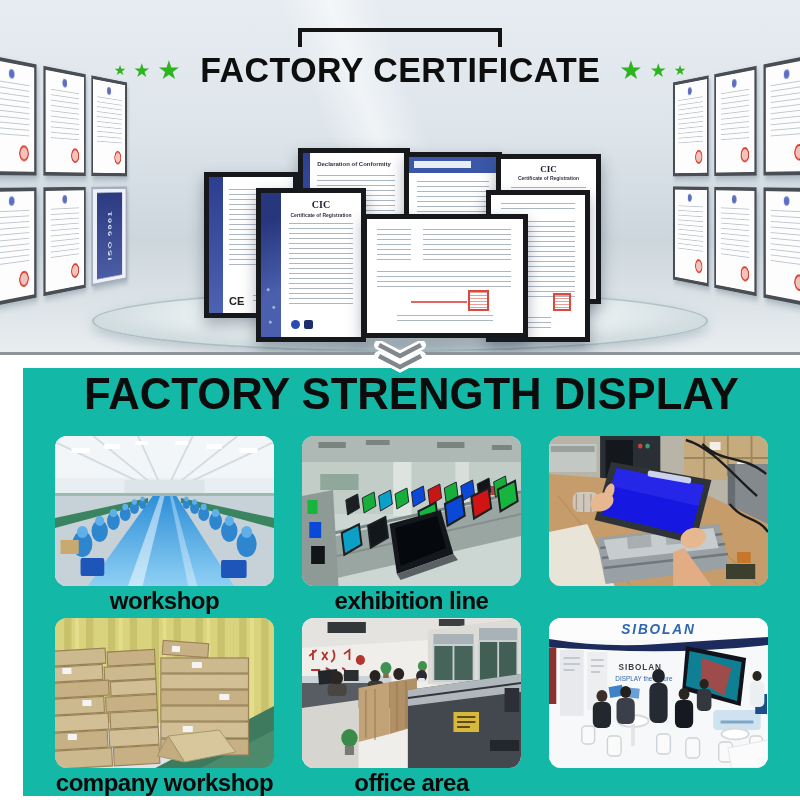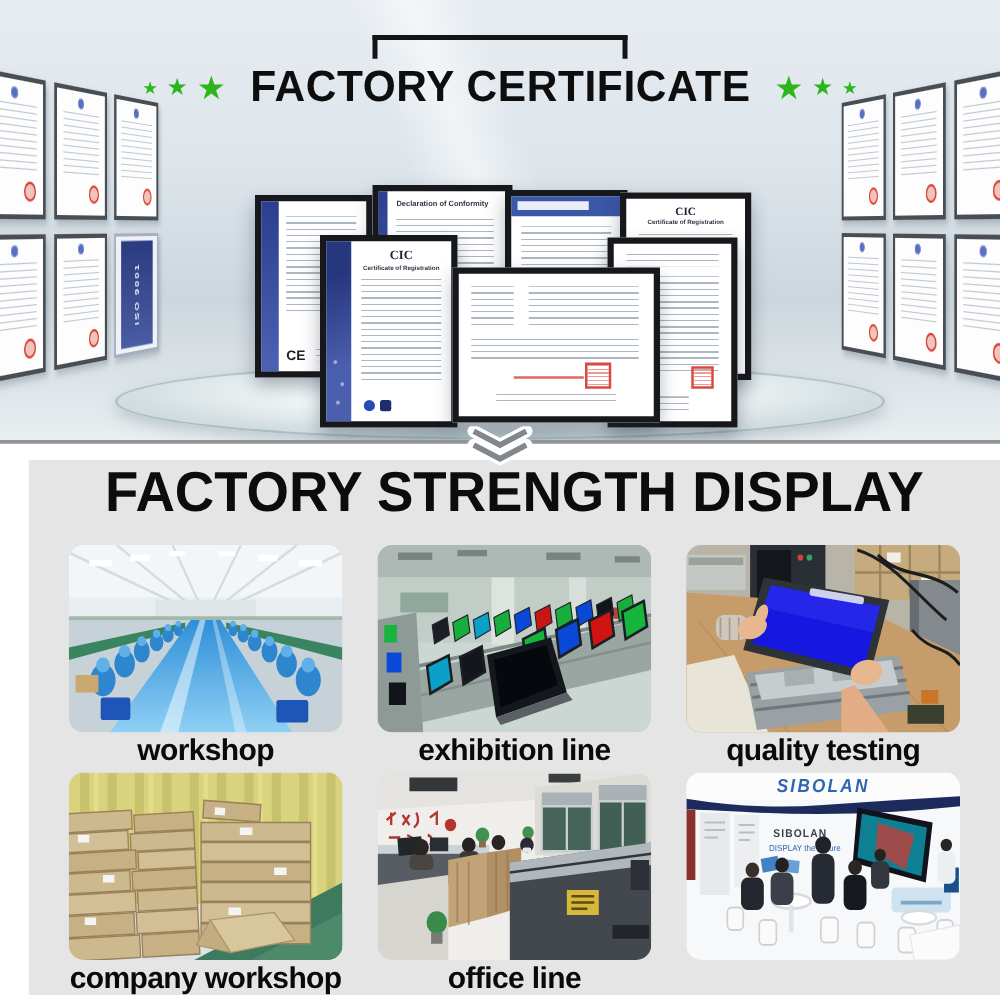--- a/index.html
+++ b/index.html
@@ -77,21 +77,21 @@
       transform:scaleX(.97);margin:0 6px;white-space:nowrap;}
   .badge{display:block;width:378px;margin:7px auto 0;padding:2px 0 4px;
       background:linear-gradient(#36bc23,#27a317);border-radius:18px;
       color:#fff;font-size:26px;font-weight:800;letter-spacing:1px;text-align:center;}
 
   
   .divider{position:relative;height:3px;background:#8f9498;}
   .divider svg{position:absolute;left:50%;top:-11px;transform:translateX(-50%);}
 
   
-  .strength{background:#e5e5e5;margin-left:23px;}
+  .strength{background:#14b8a6;margin-left:23px;}
   .strength-title{font-size:45px;font-weight:900;color:#0c0c0c;text-align:center;
       letter-spacing:0;transform:scaleX(.97);margin:13px 0 0;line-height:1.15;}
   .grid{display:grid;grid-template-columns:repeat(3,1fr);column-gap:28px;row-gap:4px;
       padding:0 32px;margin-top:16px;}
   figure{margin:0;}
   .photo{height:150px;border-radius:12px;overflow:hidden;background:#dfe3e6;}
   .photo svg{display:block;width:100%;height:100%;}
   figcaption{text-align:center;font-size:24px;font-weight:800;color:#0a0a0a;
       margin-top:2px;line-height:26px;letter-spacing:-.5px;}
   svg text{font-family:"Liberation Sans",sans-serif;}
@@ -140,21 +140,21 @@
       </div>
     <div class="frame">
         <i class="logo"></i>
       </div>
   </div>
 
   <div class="platform"></div>
 
   <div class="stage">
 
-    <div class="cert" style="left:0;top:8px;width:84px;height:136px;">
+    <div class="cert" style="left:0;top:24px;width:84px;height:136px;">
       <i class="side"></i>
       <i class="tx" style="left:20px;right:8px;top:12px;height:78px;"></i>
       <span class="cemark" style="left:20px;bottom:6px;">CE</span>
       <i class="tx" style="left:44px;right:8px;bottom:8px;height:10px;"></i>
     </div>
     <div class="cert" style="left:94px;top:0;width:102px;height:132px;">
       <i class="side" style="width:7px;"></i>
       <span class="h-reg" style="top:8px;font-size:6px;">Declaration of Conformity</span>
       <i class="tx" style="left:14px;right:10px;top:22px;height:70px;"></i>
       <i class="redline" style="left:20px;width:40px;bottom:18px;"></i>
@@ -377,21 +377,20 @@
           <rect x="26" y="56" width="28" height="20" rx="7" fill="#cfc6bc"></rect>
           <path d="M30,58 V74 M38,58 V76 M46,58 V76" stroke="#a89c90" stroke-width="1.5"></path>
           <ellipse cx="58" cy="66" rx="13" ry="9" fill="#e7b78f" transform="rotate(-18 58 66)"></ellipse>
           <ellipse cx="66" cy="56" rx="5" ry="9" fill="#e7b78f" transform="rotate(24 66 56)"></ellipse>
           <ellipse cx="158" cy="102" rx="14" ry="10" fill="#e7b78f" transform="rotate(-12 158 102)"></ellipse>
           <polygon points="148,112 178,150 136,150 136,116" fill="#e2ad85"></polygon>
           <rect x="206" y="116" width="15" height="11" fill="#c8762a"></rect>
           <rect x="194" y="128" width="32" height="15" fill="#3a3f2e"></rect>
         </svg>
       </div>
-      <figcaption>quality testing</figcaption>
     </figure>
 
     <figure>
       <div class="photo">
         <svg viewBox="0 0 240 150" preserveAspectRatio="none">
           <rect width="240" height="105" fill="#d9d37e"></rect>
           <g fill="#c8c26c">
             <rect x="10" width="8" height="105"></rect>
               <rect x="34" width="8" height="105"></rect>
             <rect x="58" width="8" height="105"></rect>
@@ -494,21 +493,21 @@
           <path d="M116,80 L240,65" stroke="#32363b" stroke-width="2"></path>
           <rect x="166" y="94" width="28" height="20" fill="#d8b83a"></rect>
           <path d="M170,99 h20 M170,104 h20 M170,109 h14" stroke="#5c4b14" stroke-width="2"></path>
           <polygon points="0,90 62,82 62,150 0,150" fill="#d7d5cf"></polygon>
           <circle cx="52" cy="120" r="9" fill="#3a8a4a"></circle>
             <rect x="47" y="128" width="10" height="9" fill="#7a7a74"></rect>
           <rect x="206" y="122" width="32" height="11" fill="#23262a"></rect>
           <rect x="222" y="70" width="16" height="24" fill="#2c3036"></rect>
         </svg>
       </div>
-      <figcaption>office line</figcaption>
+      <figcaption>office area</figcaption>
     </figure>
 
     <figure>
       <div class="photo">
         <svg viewBox="0 0 240 150" preserveAspectRatio="none">
           <rect width="240" height="150" fill="#f7f8f9"></rect>
           <rect width="240" height="22" fill="#fcfcfd"></rect>
           <path d="M0,21 Q60,30 120,26 T240,19 L240,27 Q150,36 60,32 T0,30 Z" fill="#1d2a5c"></path>
           <text x="120" y="16" font-size="15" font-weight="bold" font-style="italic" fill="#2f66b0" text-anchor="middle" letter-spacing="2">SIBOLAN</text>
           <rect x="0" y="30" width="8" height="56" fill="#8c2f2f"></rect>

